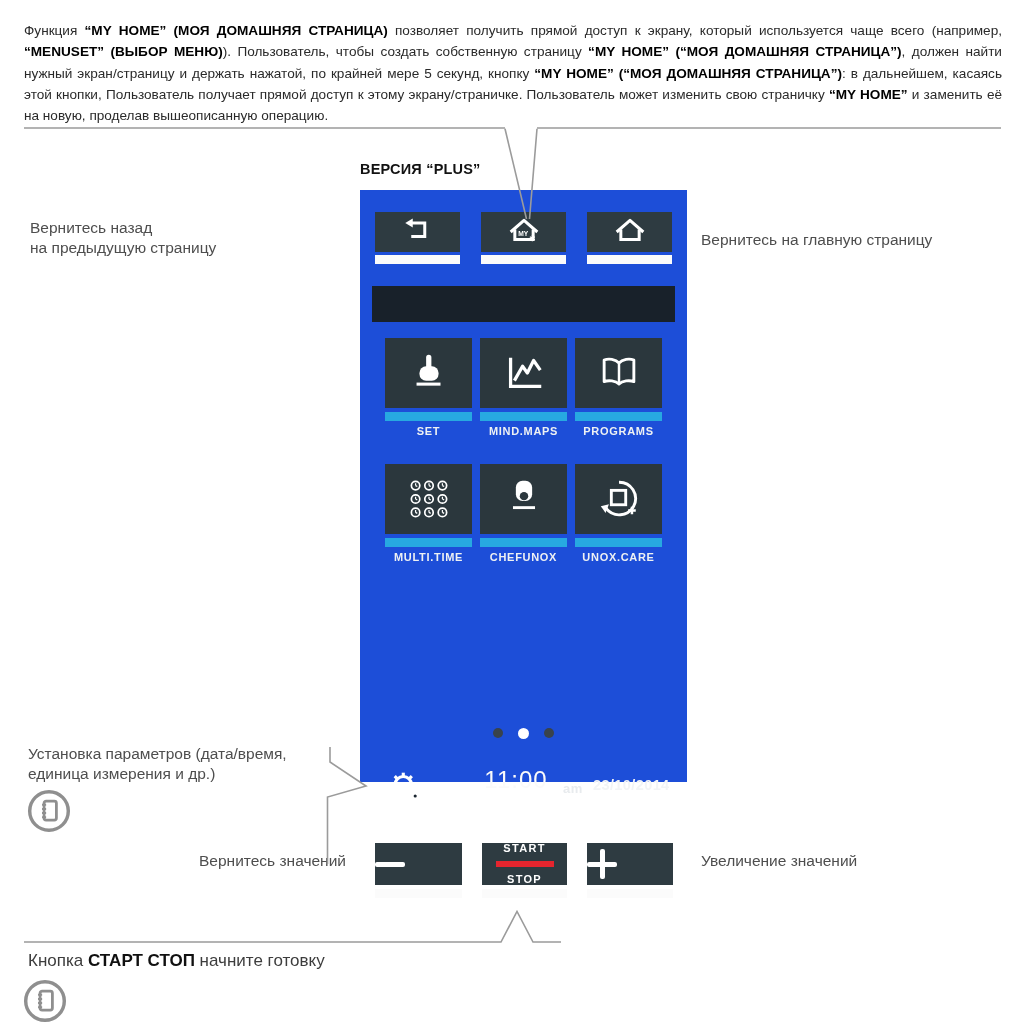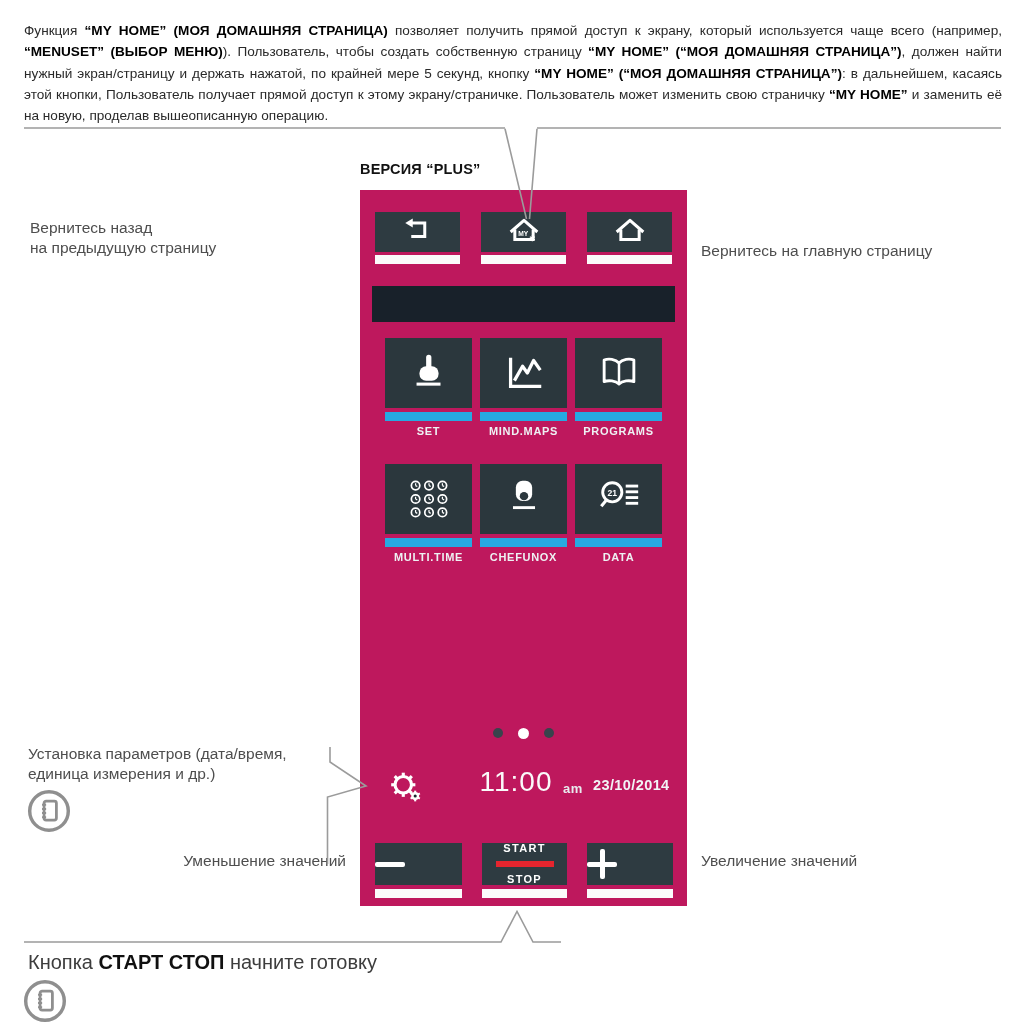--- a/index.html
+++ b/index.html
@@ -14,21 +14,21 @@
     text-align:justify;color:#2a2a2a;}
   #intro .b{font-weight:bold;color:#000000;}
 
   
   #leaders{left:0;top:0;width:1024px;height:1024px;pointer-events:none;z-index:6;}
 
   
   #version{left:360px;top:161px;font-size:14.5px;font-weight:bold;color:#121212;letter-spacing:.2px;z-index:2;}
 
   
-  #panel{left:360px;top:190px;width:327px;height:716px;background:#be185d;z-index:1;}
+  #panel{left:360px;top:190px;width:327px;height:592px;background:#1d4ed8;z-index:1;}
   .screen-ghost{position:absolute;left:12px;top:96px;width:303px;height:36px;background:#18212a;}
 
   .navbtn,.ctlbtn{position:absolute;background:#2e3b41;display:flex;align-items:center;justify-content:center;}
   .navbtn{top:22px;width:85px;height:40px;}
   .under{position:absolute;height:9px;width:85px;background:#fbfbfb;}
   .nav-under{top:65px;}
   .ctl-under{top:699px;}
 
   #tile-grid{position:absolute;left:25px;top:148px;display:grid;
     grid-template-columns:repeat(3,87px);column-gap:8px;grid-auto-rows:100px;row-gap:26px;}
@@ -39,43 +39,43 @@
   .tile-caption{position:absolute;top:6px;left:0;right:0;text-align:center;color:#fff;
     font-size:10px;font-weight:bold;letter-spacing:1.6px;}
 
   #pager{position:absolute;left:0;top:538px;width:327px;display:flex;justify-content:center;gap:15px;}
   .dot{width:10px;height:10px;border-radius:50%;background:#39434c;}
   .dot.active{background:#ffffff;width:11px;height:11px;margin-top:-0.5px;}
 
   #status-row{position:absolute;left:0;top:576px;width:327px;height:44px;}
   #gear-btn{position:absolute;left:26px;top:2px;width:38px;height:37px;}
   #clock-time{position:absolute;left:112px;top:0;width:88px;text-align:center;
-    font-size:28px;color:#fafafa;letter-spacing:1px;}
+    font-size:24px;color:#fafafa;letter-spacing:1px;}
   #clock-ampm{position:absolute;left:203px;top:15px;font-size:13px;font-weight:bold;color:#e8ebee;letter-spacing:.5px;}
   #clock-date{position:absolute;left:233px;top:11px;font-size:14.5px;font-weight:bold;color:#f2f4f6;letter-spacing:.4px;}
 
   .ctlbtn{top:653px;height:42px;justify-content:space-between;}
   #btn-minus{left:15px;width:87px;}
   #btn-start{left:122px;width:85px;flex-direction:column;}
   #btn-plus{left:227px;width:86px;}
   .hbar{width:30px;height:5px;background:#fff;border-radius:2px;}
   .plus-wrap{position:relative;width:30px;height:30px;}
   .plus-wrap .h{position:absolute;left:0;top:12.5px;width:30px;height:5px;background:#fff;border-radius:2px;}
   .plus-wrap .v{position:absolute;left:12.5px;top:0;width:5px;height:30px;background:#fff;border-radius:2px;}
   .ss-text{color:#fff;font-size:11px;font-weight:bold;letter-spacing:1.3px;line-height:1;}
   .ss-red{width:58px;height:6px;background:#e5252e;margin:3px 0;}
 
   
   .ann{color:#4e4e4e;font-size:15.5px;line-height:1.3;white-space:pre-line;}
   #ann-back{left:30px;top:218px;width:316px;text-align:left;}
-  #ann-home{left:701px;top:241px;width:320px;}
+  #ann-home{left:701px;top:230px;width:320px;}
   #ann-settings{left:28px;top:744px;width:320px;}
   #ann-decrease{left:30px;top:851px;width:316px;text-align:right;}
   #ann-increase{left:701px;top:851px;width:320px;}
-  #caption-bottom{left:28px;top:951px;font-size:20px;color:#3d3d3d;}
+  #caption-bottom{left:28px;top:951px;font-size:17px;color:#3d3d3d;}
   #caption-bottom .b{font-weight:bold;color:#101010;}
   .circ-icon{width:46px;height:46px;}
   #circ1{left:26px;top:788px;}
   #circ2{left:22px;top:978px;}
 </style>
 </head>
 <body>
 
 <svg width="0" height="0" style="position:absolute">
   <defs>
@@ -268,32 +268,32 @@
 
       <svg width="46" height="46" viewBox="0 0 48 48">
             <use href="#icon-chefunox"></use>
           </svg>
     </div>
     <div class="tile-bar" style="background: rgb(39, 169, 225);"></div>
     <div class="tile-label">CHEFUNOX</div>
   </div>
 
 
-
-
-  <div class="tile-cell">
-    <div class="tile">
-
-      <svg width="46" height="46" viewBox="0 0 48 48">
-            <use href="#icon-data"></use>
-          </svg>
-    </div>
-    <div class="tile-bar" style="background: rgb(39, 169, 225);"></div>
-    <div class="tile-label">DATA</div>
-  </div>
+  <div class="tile-cell">
+    <div class="tile">
+
+      <svg width="46" height="46" viewBox="0 0 48 48">
+            <use href="#icon-unoxcare"></use>
+          </svg>
+    </div>
+    <div class="tile-bar" style="background: rgb(39, 169, 225);"></div>
+    <div class="tile-label">UNOX.CARE</div>
+  </div>
+
+
 </div>
 
   <div id="pager">
       <div class="dot"></div>
       <div class="dot active"></div>
       <div class="dot"></div>
     </div>
 
   <div id="status-row">
     <svg id="gear-btn" viewBox="0 0 44 42">
@@ -321,21 +321,21 @@
   <div class="under ctl-under" style="left:15px;width:87px"></div>
   <div class="under ctl-under" style="left:122px;width:85px"></div>
   <div class="under ctl-under" style="left:227px;width:86px"></div>
 </div>
 
 <div id="ann-back" class="abs ann">Вернитесь назад
 на предыдущую страницу</div>
 <div id="ann-home" class="abs ann">Вернитесь на главную страницу</div>
 <div id="ann-settings" class="abs ann">Установка параметров (дата/время,
 единица измерения и др.)</div>
-<div id="ann-decrease" class="abs ann">Уменьшение значений</div>
+<div id="ann-decrease" class="abs ann">Вернитесь значений</div>
 <div id="ann-increase" class="abs ann">Увеличение значений</div>
 
 <svg id="circ1" class="abs circ-icon" viewBox="0 0 56 56">
     <use href="#icon-notebook" width="56" height="56"></use>
   </svg>
 
 <div id="caption-bottom" class="abs"><span>Кнопка </span><span class="b">СТАРТ СТОП</span><span> начните готовку</span></div>
 
 <svg id="circ2" class="abs circ-icon" viewBox="0 0 56 56">
     <use href="#icon-notebook" width="56" height="56"></use>

